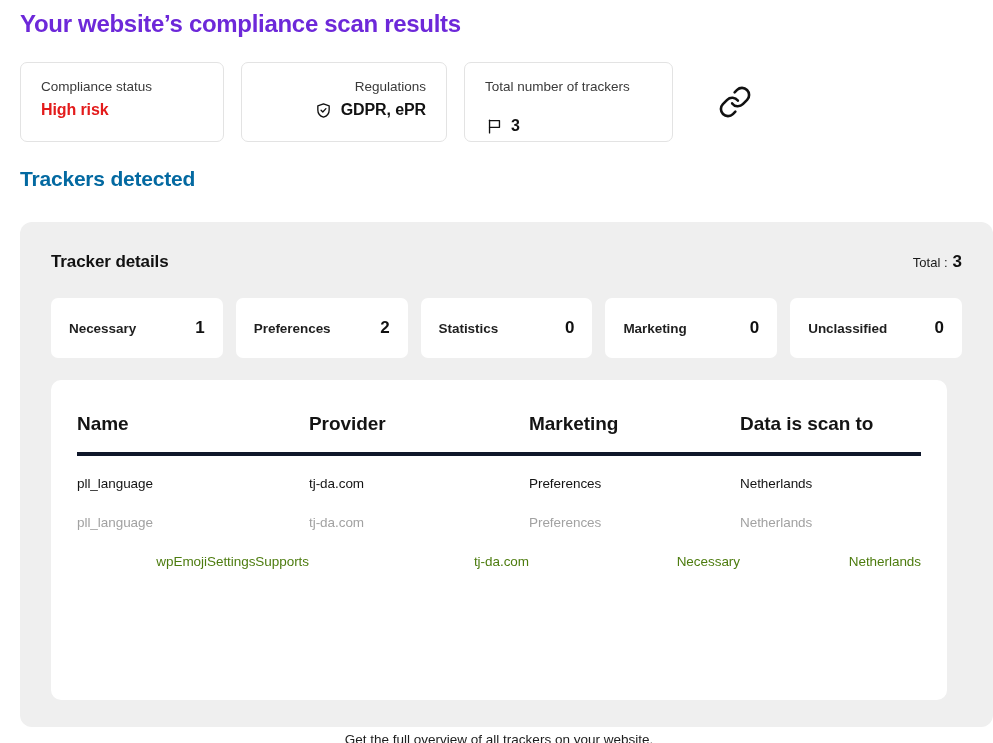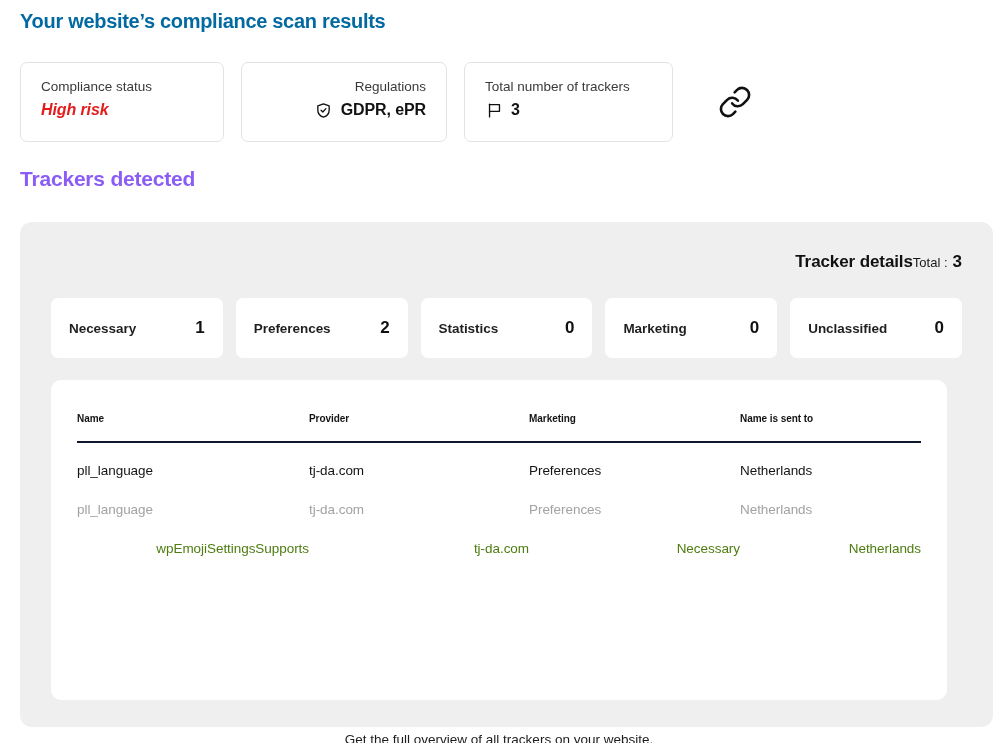--- a/index.html
+++ b/index.html
@@ -10,24 +10,24 @@
     font-family: "Liberation Sans", sans-serif;
     color: #121212;
     overflow: hidden;
   }
   .page { position: relative; width: 993px; height: 743px; }
 
   
   .page-title {
     position: absolute;
     left: 20px; top: 10px;
-    font-size: 20px;
+    font-size: 24px;
     font-weight: bold;
     letter-spacing: -0.3px;
-    color: #0369a1;
+    color: #6d28d9;
   }
 
   
   .summary-row {
     position: absolute;
     left: 20px; top: 62px;
     width: 953px; height: 80px;
     display: flex;
     align-items: center;
     gap: 17px;
@@ -38,73 +38,73 @@
     border-radius: 7px;
     background: #ffffff;
     padding: 16px 20px 0 20px;
     display: flex;
     flex-direction: column;
     justify-content: flex-start;
   }
   .sc-1 { width: 204px; }
   .sc-2 { width: 207px; }
   .sc-3 { width: 206px; align-items: flex-end; }
-  .sc-4 { width: 209px; }
+  .sc-4 { width: 209px; gap: 16px; }
   .sc-label {
     font-size: 13.5px;
     color: #3a3a3a;
     font-weight: normal;
     line-height: 16px;
     margin-bottom: 6px;
   }
   .sc-value-row {
     display: flex;
     align-items: center;
     gap: 8px;
   }
   .sc-value {
     font-size: 16px;
     font-weight: bold;
     color: #121212;
     letter-spacing: -0.1px;
   }
-  .sc-value.risk { color: #e31b1b; font-style: italic; }
+  .sc-value.risk { color: #e31b1b; }
   .sc-icon { display: flex; align-items: center; justify-content: center; width: 18px; height: 18px; }
   .link-icon-wrap {
     width: 54px; height: 54px;
     display: flex; align-items: center; justify-content: center;
     margin-left: 18px;
     cursor: pointer;
   }
 
   
   .section-title {
     position: absolute;
     left: 20px; top: 167px;
     font-size: 21px;
     font-weight: bold;
     letter-spacing: -0.2px;
-    color: #8b5cf6;
+    color: #0369a1;
   }
 
   
   .gray-panel {
     position: absolute;
     left: 20px; top: 222px;
     width: 973px; height: 505px;
     background: #efefef;
     border-radius: 12px;
   }
   .panel-head {
     position: absolute;
     left: 31px; top: 30px;
     width: 911px;
     display: flex;
     align-items: baseline;
-    justify-content: flex-end;
+    justify-content: space-between;
   }
   .panel-head h2 {
     font-size: 17px;
     font-weight: bold;
     color: #111111;
     letter-spacing: -0.1px;
   }
   .total-wrap {
     display: flex;
     align-items: baseline;
@@ -154,25 +154,25 @@
   }
 
   
   .tracker-table {
     width: 100%;
     border-collapse: collapse;
     table-layout: fixed;
   }
   .tracker-table th {
     text-align: left;
-    font-size: 10px;
+    font-size: 19px;
     font-weight: bold;
     color: #141414;
     padding: 33px 0 17px 0;
-    border-bottom: 2px solid #0f172a;
+    border-bottom: 4px solid #0f172a;
     letter-spacing: -0.05px;
   }
   .tracker-table td {
     text-align: left;
     font-size: 13.5px;
     font-weight: normal;
     padding: 12px 0;
     letter-spacing: -0.05px;
   }
   .tracker-table tbody tr:first-child td { padding-top: 20px; }
@@ -283,21 +283,21 @@
       </div>
     </div>
 
     <div class="white-card">
       <table class="tracker-table">
         <thead>
           <tr>
             <th class="col-name">Name</th>
             <th class="col-provider">Provider</th>
             <th class="col-category">Marketing</th>
-            <th class="col-dest">Name is sent to</th>
+            <th class="col-dest">Data is scan to</th>
           </tr>
         </thead>
         <tbody>
           <tr class="fade-0">
             <td>pll_language</td>
             <td>tj-da.com</td>
             <td>Preferences</td>
             <td>Netherlands</td>
           </tr>
           <tr class="fade-1">

